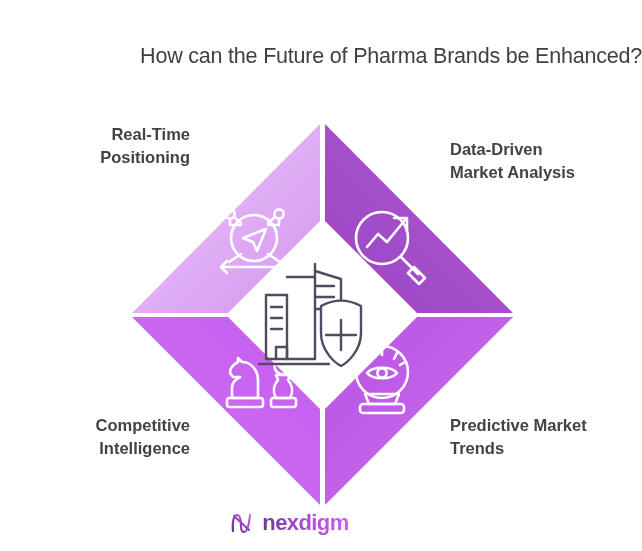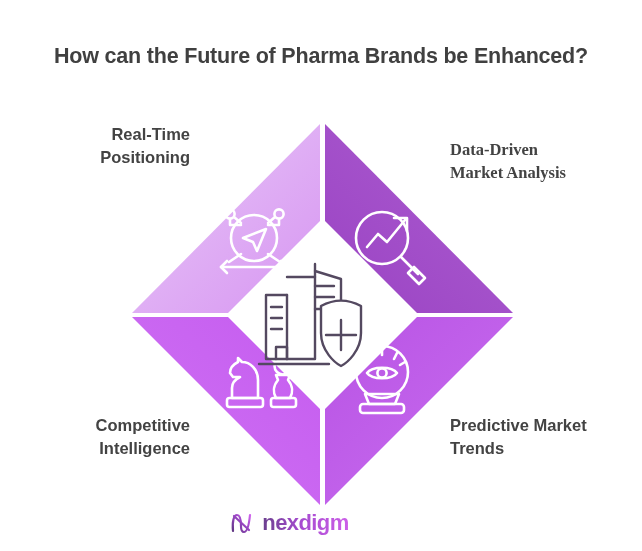--- a/index.html
+++ b/index.html
@@ -18,23 +18,23 @@
     position: absolute;
     inset: 0;
     width: 642px;
     height: 551px;
   }
   .title {
     position: absolute;
     top: 44px;
     left: 0;
     width: 642px;
-    text-align: center;
+    text-align: right;
     font-size: 21.5px;
-    font-weight: bold;
+    font-weight: normal;
     color: #404040;
     letter-spacing: -0.2px;
     white-space: nowrap;
   }
   .diamond-wrap {
     position: absolute;
     left: 129px;
     top: 121px;
     width: 387px;
     height: 387px;
@@ -56,21 +56,20 @@
     left: 0px;
     top: 123px;
     width: 190px;
     text-align: right;
   }
   .label-tr {
     left: 450px;
     top: 138px;
     width: 192px;
     text-align: left;
-    font-family: Liberation Serif, serif;
   }
   .label-bl {
     left: 0px;
     top: 414px;
     width: 190px;
     text-align: right;
   }
   .label-br {
     left: 450px;
     top: 414px;

